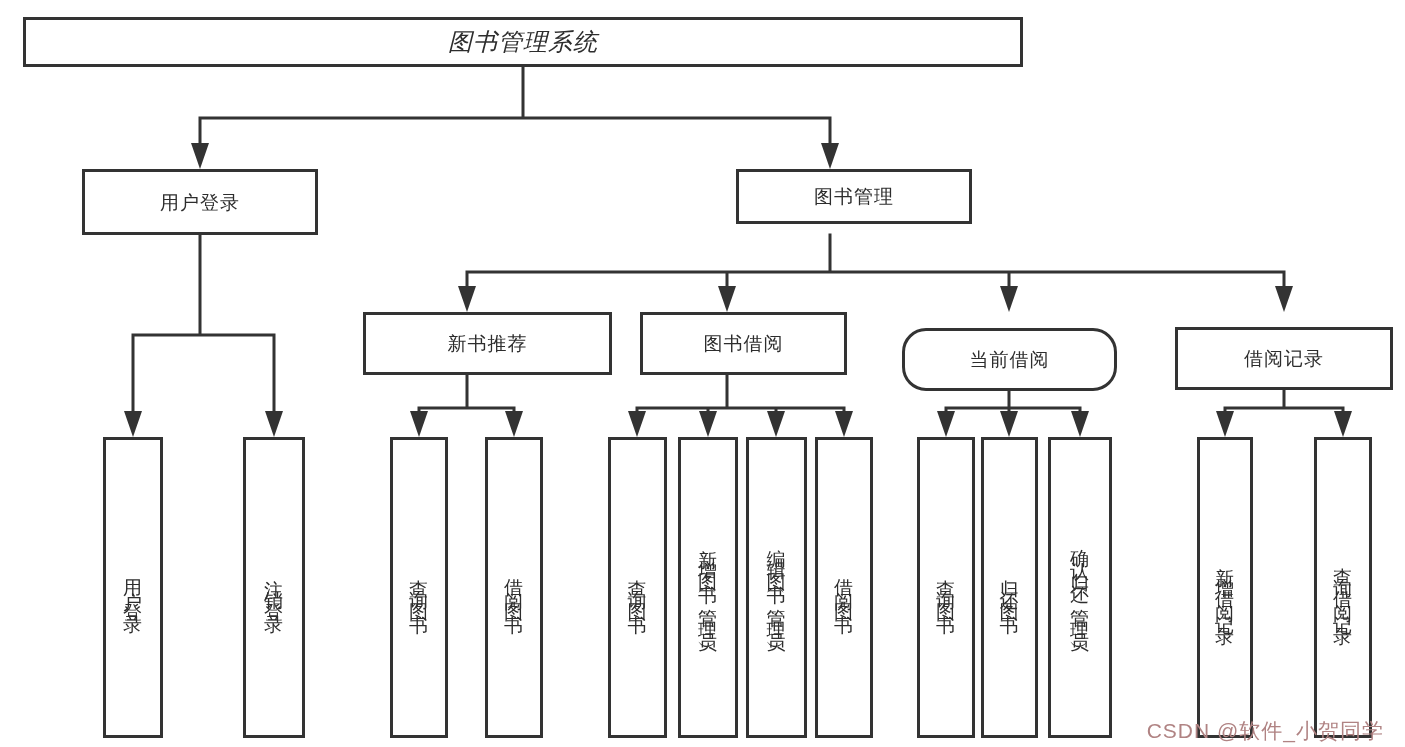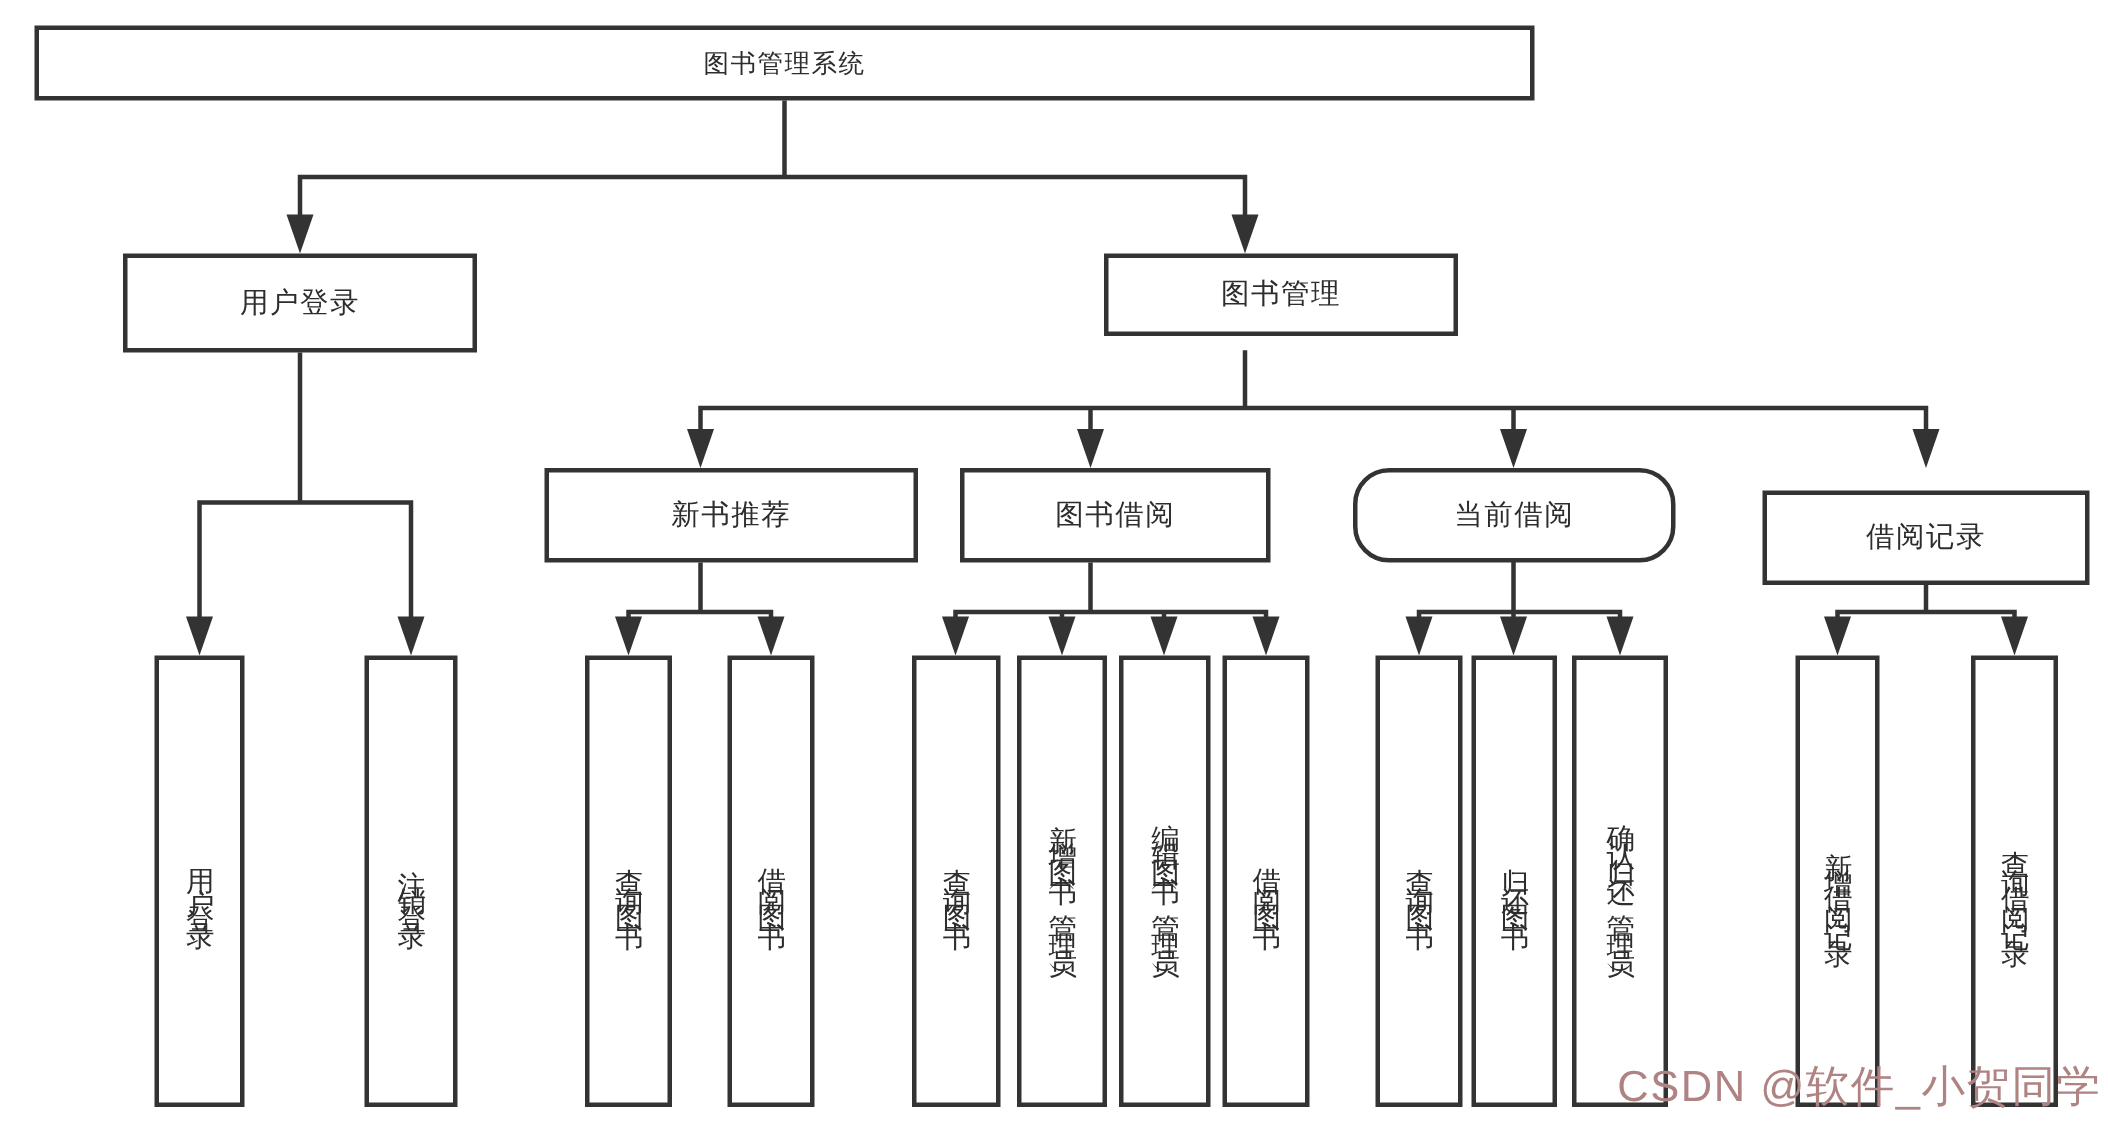--- a/index.html
+++ b/index.html
@@ -17,31 +17,31 @@
     border:3px solid var(--line,#333);
     background:#ffffff;
     color:var(--text,#2d2d2d);
     display:flex;
     align-items:center;
     justify-content:center;
     text-align:center;
     line-height:1;
   }
   .h{font-size:19px;letter-spacing:1px;}
-  .h.root{font-size:17px;}
+  .h.root{font-size:24px;font-style:italic;}
   .v{
     writing-mode:vertical-rl;
     text-orientation:mixed;
     font-size:19px;
     letter-spacing:12px;
   }
   .watermark{
     position:absolute;
-    right:4px;bottom:2px;
-    font-size:29px;
+    right:21px;bottom:2px;
+    font-size:21px;
     letter-spacing:1px;
     color:var(--wm,#b08383);
     white-space:nowrap;
   }
 </style>
 </head>
 <body>
 
 <div class="canvas">
 
@@ -76,21 +76,21 @@
       </g>
   </svg>
 
   <div class="node h root" style="left:23px;top:17px;width:1000px;height:50px;">图书管理系统</div>
 
   <div class="node h" style="left:82px;top:169px;width:236px;height:66px;">用户登录</div>
   <div class="node h" style="left:736px;top:169px;width:236px;height:55px;">图书管理</div>
 
   <div class="node h" style="left:363px;top:312px;width:249px;height:63px;">新书推荐</div>
   <div class="node h" style="left:624px;top:312px;width:207px;height:63px;margin-left:16px;">图书借阅</div>
-  <div class="node h" style="left:902px;top:312px;width:215px;height:63px;border-radius:24px;">当前借阅</div>
+  <div class="node h" style="left:902px;top:328px;width:215px;height:63px;border-radius:24px;">当前借阅</div>
   <div class="node h" style="left:1175px;top:312px;width:218px;height:63px;margin-top:15px;">借阅记录</div>
 
   <div class="node v" style="left:103px;top:437px;width:60px;height:301px;">用户登录</div>
   <div class="node v" style="left:243px;top:437px;width:62px;height:301px;">注销登录</div>
 
   <div class="node v" style="left:390px;top:437px;width:58px;height:301px;">查询图书</div>
   <div class="node v" style="left:485px;top:437px;width:58px;height:301px;">借阅图书</div>
 
   <div class="node v" style="left:608px;top:437px;width:59px;height:301px;">查询图书</div>
   <div class="node v" style="left:678px;top:437px;width:60px;height:301px;">新增图书（管理员）</div>

